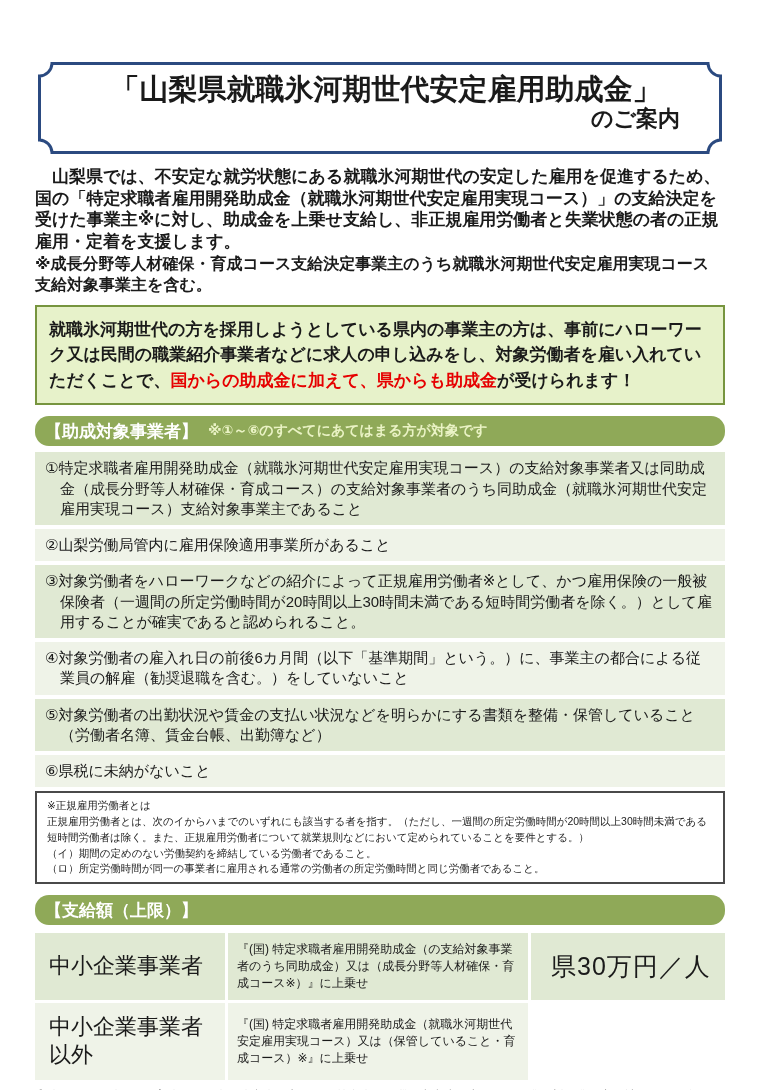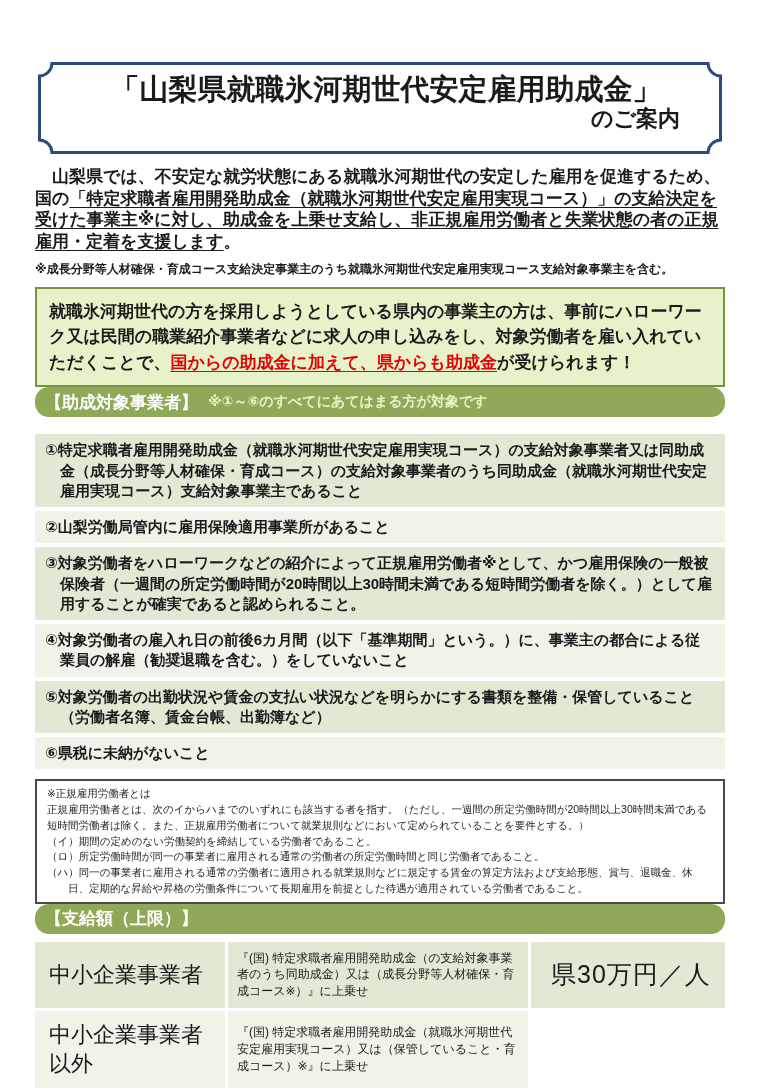--- a/index.html
+++ b/index.html
@@ -22,52 +22,52 @@
   .page{padding:62px 35px 0 35px;}
 
   
   .title-box{position:relative;height:92px;margin:0 3px 12px 3px;}
   .title-border{position:absolute;inset:0;width:100%;height:100%;}
   .title-main{position:relative;text-align:center;font-size:29px;font-weight:bold;padding-top:11px;letter-spacing:0px;line-height:1.15;padding-left:12px;}
   .title-sub{position:relative;text-align:right;font-size:22px;font-weight:bold;padding-right:42px;line-height:1.2;}
 
   
   .intro{font-size:17px;font-weight:bold;line-height:1.27;letter-spacing:0px;}
-  .u{text-decoration:underline;text-underline-offset:3px;}
-  .intro-note{font-size:12px;font-weight:bold;margin-top:10px;line-height:1.3;}
+  .u{text-underline-offset:3px;}
+  .intro-note{font-size:16px;font-weight:bold;margin-top:2px;line-height:1.3;}
 
   
   .callout{
     margin-top:9px;border:2px solid var(--callout-border);
     background:var(--callout-bg);padding:10px 12px;
     font-size:17px;font-weight:bold;line-height:1.5;
   }
   .red{color:var(--red);}
 
   
   .bar{
-    background:var(--green-bar);
+    margin-top:11px;background:var(--green-bar);
     height:30px;display:flex;align-items:center;padding:0 10px;gap:10px;border-radius:14px;
   }
   .bar-title{color:#fff;font-weight:bold;font-size:17px;}
   .bar-sub{color:#EAF3C5;font-weight:bold;font-size:14px;}
 
   
-  .reqs{margin-top:17px;font-weight:bold;}
+  .reqs{margin-top:6px;}
   .req{
     font-size:15px;line-height:1.35;
     padding:6px 10px 6px calc(10px + 1em);text-indent:-1em;
     margin-bottom:4px;
   }
   .req.odd{background:var(--row-dark);}
   .req.even{background:var(--row-light);}
 
   
   .note-box{
-    margin-top:10px;border:2px solid #4a4a4a;background:#fff;
+    margin-top:4px;border:2px solid #4a4a4a;background:#fff;
     padding:5px 10px;font-size:10.5px;line-height:1.5;color:#222;
   }
   .note-box .hang{padding-left:2em;text-indent:-2em;}
 
   
   .pay-table{
     margin-top:8px;display:grid;
     grid-template-columns:190px 300px 1fr;
     gap:3px;background:#fff;
   }
@@ -112,21 +112,20 @@
     <div class="req even">④対象労働者の雇入れ日の前後6カ月間（以下「基準期間」という。）に、事業主の都合による従業員の解雇（勧奨退職を含む。）をしていないこと</div>
     <div class="req odd">⑤対象労働者の出勤状況や賃金の支払い状況などを明らかにする書類を整備・保管していること（労働者名簿、賃金台帳、出勤簿など）</div>
     <div class="req even">⑥県税に未納がないこと</div>
   </div>
 
   <div class="note-box">
     <div>※正規雇用労働者とは</div>
     <div>正規雇用労働者とは、次のイからハまでのいずれにも該当する者を指す。（ただし、一週間の所定労働時間が20時間以上30時間未満である短時間労働者は除く。また、正規雇用労働者について就業規則などにおいて定められていることを要件とする。）</div>
     <div class="hang">（イ）期間の定めのない労働契約を締結している労働者であること。</div>
     <div class="hang">（ロ）所定労働時間が同一の事業者に雇用される通常の労働者の所定労働時間と同じ労働者であること。</div>
-    <div class="hang">（ハ）同一の事業者に雇用される通常の労働者に適用される就業規則などに規定する賃金の算定方法および支給形態、賞与、退職金、休日、定期的な昇給や昇格の労働条件について長期雇用を前提とした待遇が適用されている労働者であること。</div>
   </div>
 
   <div class="bar">
     <span class="bar-title">【支給額（上限）】</span>
   </div>
 
   <div class="pay-table">
     <div class="cell cat r1">中小企業事業者</div>
     <div class="cell desc r1">『(国) 特定求職者雇用開発助成金（の支給対象事業者のうち同助成金）又は（成長分野等人材確保・育成コース※）』に上乗せ</div>
     <div class="cell amount r1">県30万円／人</div>

